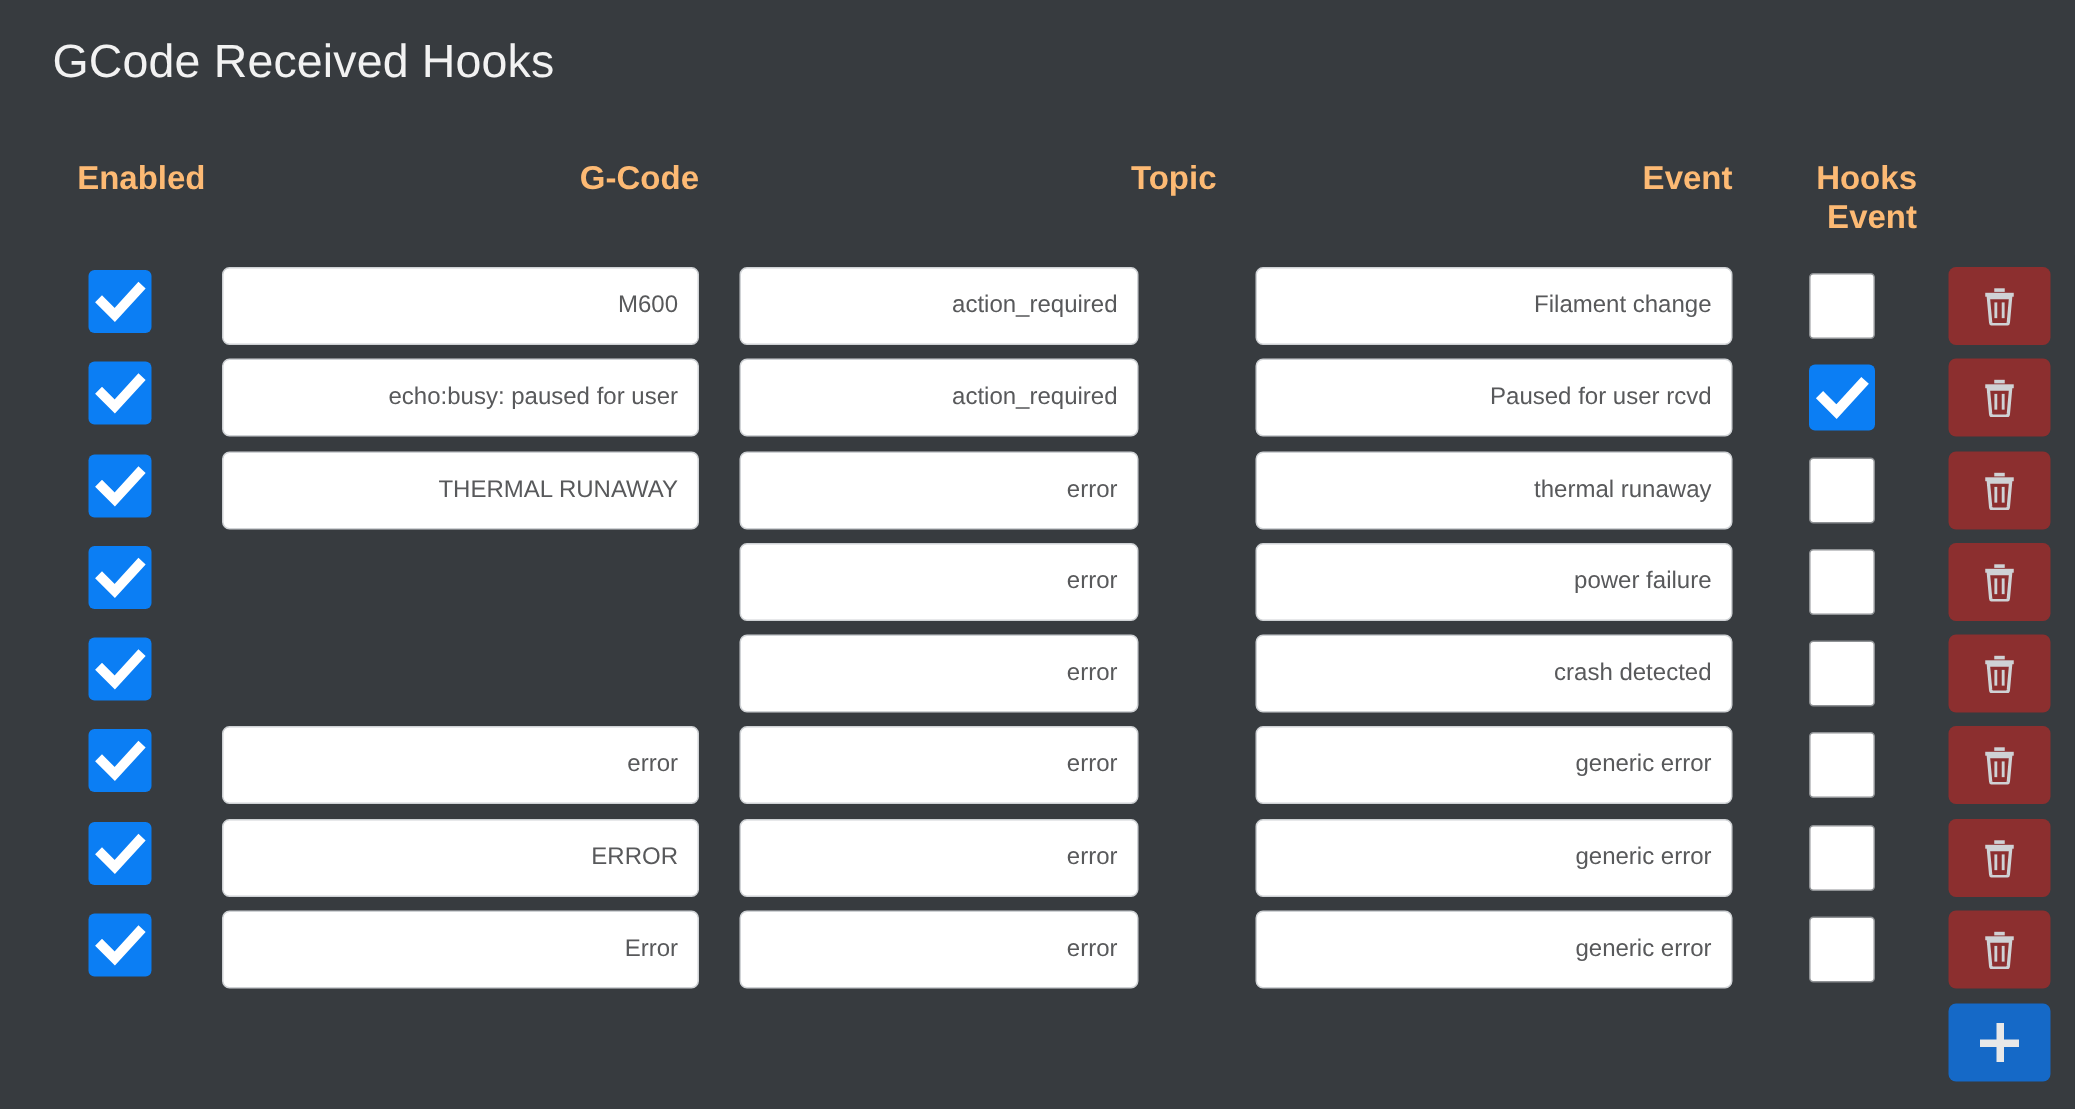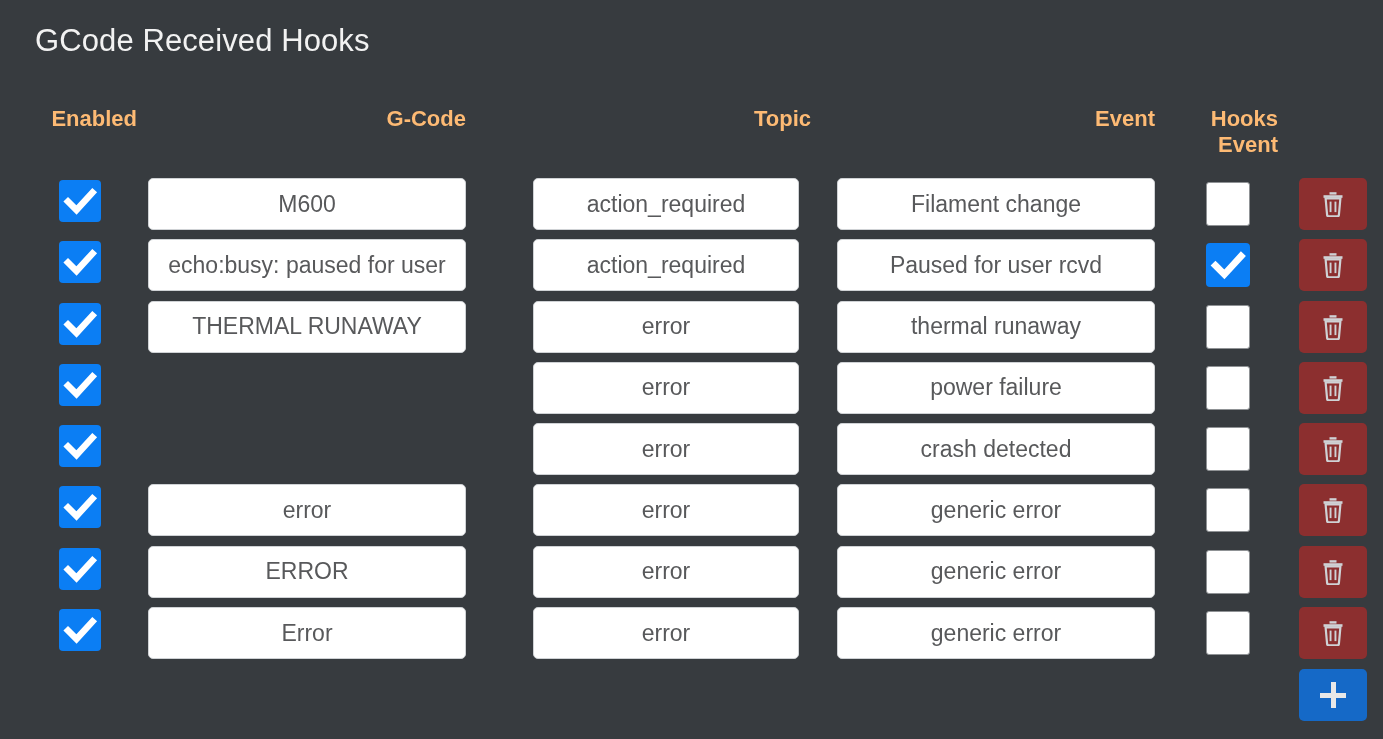--- a/index.html
+++ b/index.html
@@ -92,29 +92,29 @@
 
   
   .cell-input {
     position: absolute;
     top: 0;
     height: 52px;
     background: #ffffff;
     border: 1px solid #cfd2d5;
     border-radius: 5px;
     color: #58595b;
-    font-size: 23px;
+    font-size: 16px;
     font-family: "Liberation Sans", sans-serif;
-    text-align: center;
+    text-align: right;
     padding: 0 13px;
     outline: none;
     line-height: 50px;
   }
   .in-gcode { left: 148px;  width: 318px; }
-  .in-topic { left: 493px;  width: 266px; margin-left: 40px; }
+  .in-topic { left: 493px;  width: 266px; }
   .in-event { left: 837px;  width: 318px; }
 
   
   .cb-exact {
     position: absolute;
     left: 1206px;
     top: 4px;
     width: 44px;
     height: 44px;
     border-radius: 3px;

